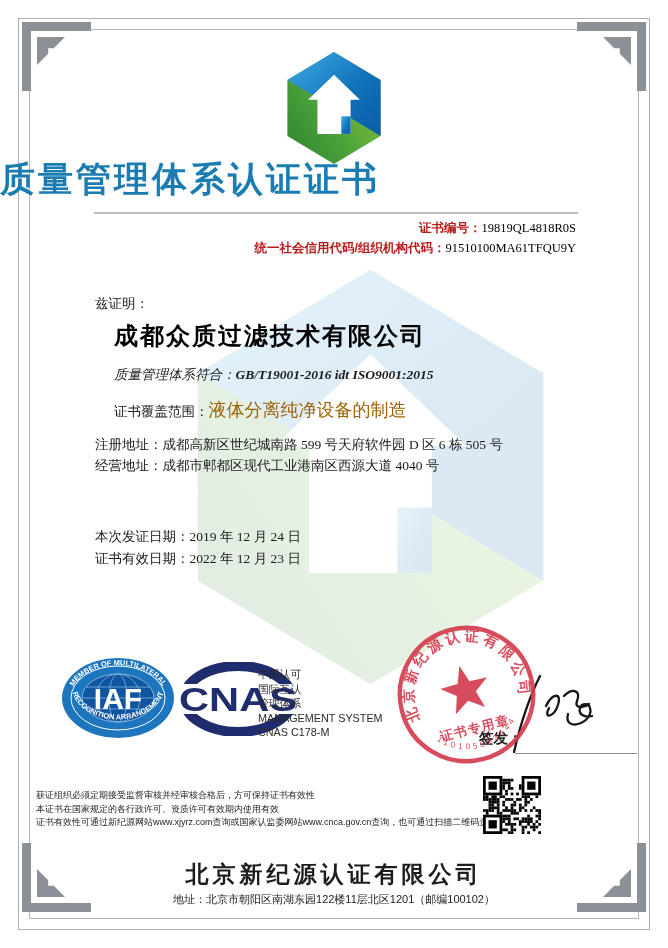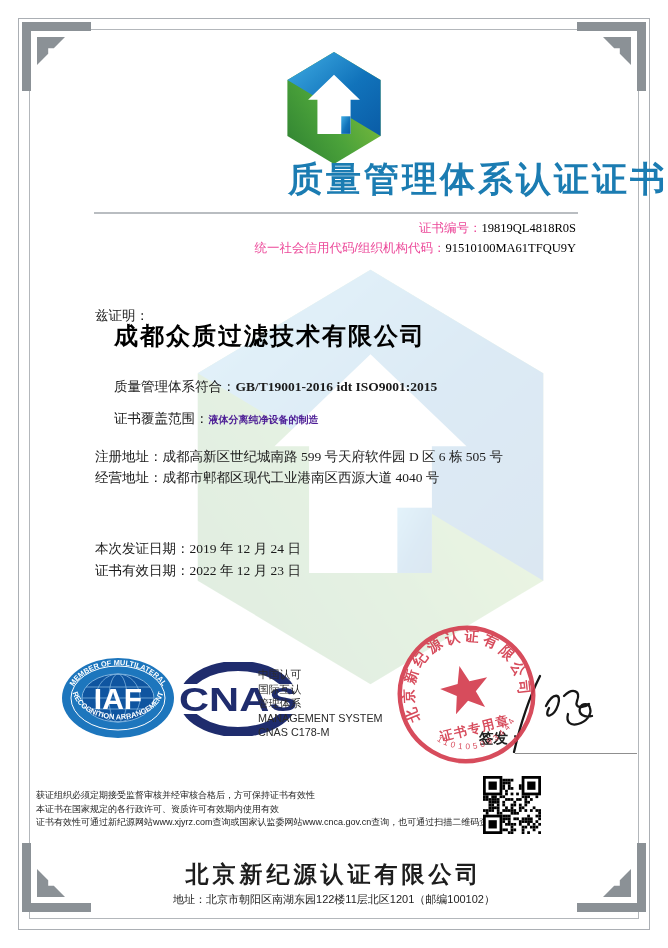--- a/index.html
+++ b/index.html
@@ -15,38 +15,38 @@
   .corner.tr{top:22px;right:22px;border-top:9px solid #8b9196;border-right:9px solid #8b9196;}
   .corner.bl{bottom:36px;left:22px;border-bottom:9px solid #8b9196;border-left:9px solid #8b9196;}
   .corner.br{bottom:36px;right:22px;border-bottom:9px solid #8b9196;border-right:9px solid #8b9196;}
   .accent{position:absolute;width:28px;height:28px;background:#8b9196;z-index:3;}
   .accent.tl{top:37px;left:37px;clip-path:polygon(0 0,100% 0,60% 40%,40% 40%,40% 60%,0 100%);}
   .accent.tr{top:37px;right:37px;clip-path:polygon(100% 0,0 0,40% 40%,60% 40%,60% 60%,100% 100%);}
   .accent.bl{bottom:51px;left:37px;clip-path:polygon(0 100%,100% 100%,60% 60%,40% 60%,40% 40%,0 0);}
   .accent.br{bottom:51px;right:37px;clip-path:polygon(100% 100%,0 100%,40% 60%,60% 60%,60% 40%,100% 0);}
   
   .brand-logo{position:absolute;top:50px;left:50%;transform:translateX(-50%);width:122px;height:116px;z-index:2;}
-  .cert-title{position:absolute;top:156px;left:0;width:100%;text-align:right;
+  .cert-title{position:absolute;top:156px;left:0;width:100%;text-align:left;
     font-size:35px;font-weight:bold;color:#1b7cb2;letter-spacing:3px;z-index:2;}
   .title-rule{position:absolute;top:212px;left:94px;right:90px;height:2px;background:#b9bdc1;z-index:2;}
   .cert-ids{position:absolute;top:218px;right:92px;text-align:right;font-size:12.5px;
     color:#111;line-height:20px;z-index:2;}
-  .cert-ids .lbl{font-weight:normal;color:#ec4899;}
+  .cert-ids .lbl{font-weight:bold;color:#b91c1c;}
   .cert-ids .val{font-family:"Liberation Serif",serif;color:#000000;}
   
   .watermark{position:absolute;top:262px;left:178px;width:385px;height:430px;opacity:0.14;z-index:1;}
   
-  .bodyline{position:absolute;font-family:"Liberation Serif",serif;font-size:13.5px;color:#1b1b1b;z-index:2;margin-top:12px;}
+  .bodyline{position:absolute;font-family:"Liberation Serif",serif;font-size:13.5px;color:#1b1b1b;z-index:2;}
   .certify{top:295px;left:95px;}
   .company{position:absolute;top:320px;left:114px;font-size:24px;font-weight:bold;
     letter-spacing:2px;color:#000;z-index:2;font-family:"Liberation Sans",sans-serif;}
-  .standard{top:366px;left:114px;}
+  .standard{top:366px;left:114px;font-style:italic;}
   .standard .val{font-weight:bold;}
   .scope{top:398px;left:114px;}
-  .scope .val{font-weight:bold;font-family:"Liberation Sans",sans-serif;font-size:10px;color:#4c1d95;}
+  .scope .val{font-weight:normal;font-family:"Liberation Sans",sans-serif;font-size:18px;color:#a16207;}
   .addr1{top:436px;left:95px;}
   .addr2{top:457px;left:95px;}
   .date1{top:506px;left:95px;}
   .date2{top:528px;left:95px;}
   .date3{top:550px;left:95px;}
   
   .iaf-logo{position:absolute;left:60px;top:656px;width:116px;height:84px;z-index:2;}
   .cnas-logo{position:absolute;left:176px;top:662px;width:128px;height:74px;z-index:2;}
   .accred-info{position:absolute;left:258px;top:667px;font-size:10.8px;line-height:14.6px;
     color:#2a2a2a;z-index:2;}

